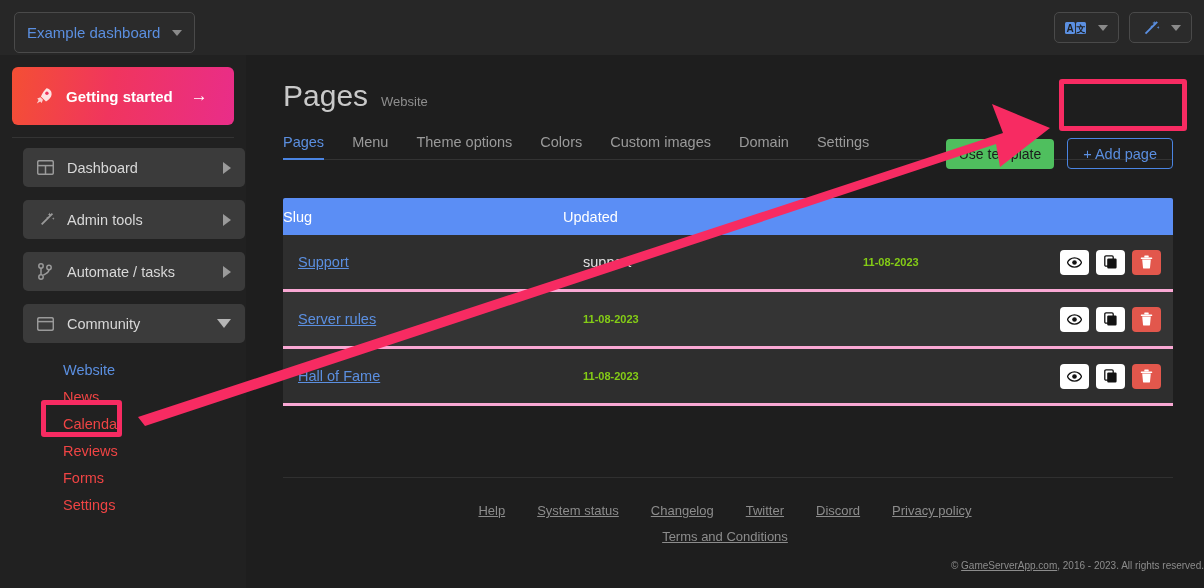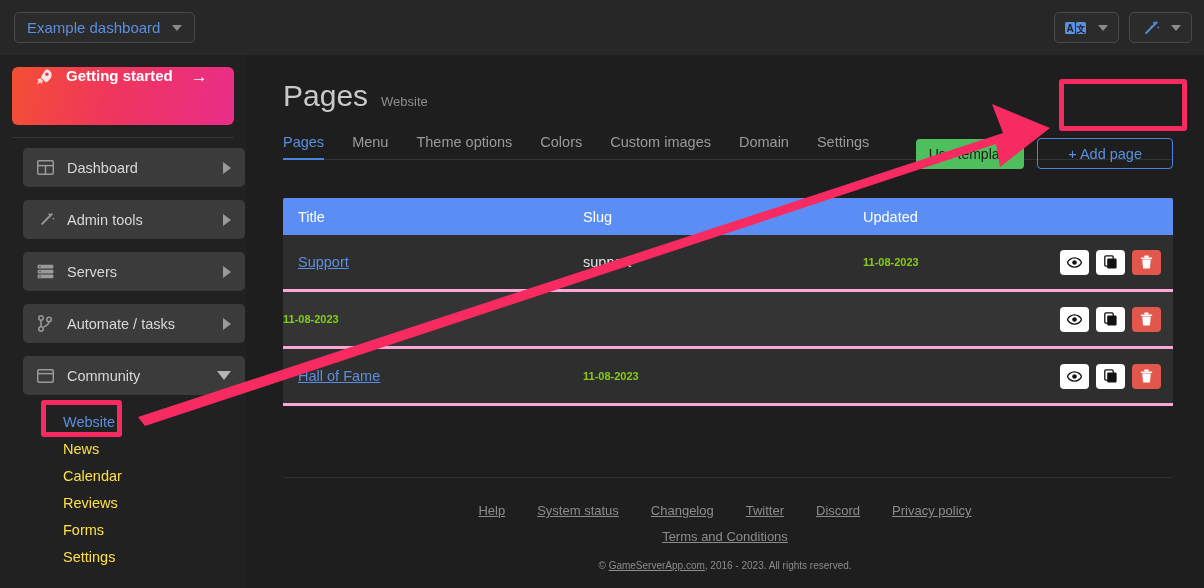--- a/index.html
+++ b/index.html
@@ -11,21 +11,21 @@
   }
   #app { position: relative; width: 1204px; height: 588px; background: #1e1e1e; }
 
   
   .topbar {
     position: absolute; left: 0; top: 0; width: 1204px; height: 55px;
     background: #272727;
   }
   .dash-select {
     position: absolute; left: 14px; top: 12px;
-    height: 31px; padding: 0 12px;
+    height: 41px; padding: 0 12px;
     border: 1px solid #4a4a4a; border-radius: 5px;
     background: #2b2b2b;
     display: flex; align-items: center; gap: 12px;
     cursor: pointer;
   }
   .dash-select .lbl { color: #5b8fe0; font-size: 15px; }
   .caret-down {
     width: 0; height: 0;
     border-left: 5px solid transparent; border-right: 5px solid transparent;
     border-top: 6px solid #8a8a8a;
@@ -40,21 +40,21 @@
 
   
   .sidebar {
     position: absolute; left: 0; top: 55px; width: 246px; height: 533px;
     background: #212121;
   }
   .getting-started {
     position: absolute; left: 12px; top: 12px; width: 222px; height: 58px;
     border-radius: 6px;
     background: linear-gradient(100deg, #f44f34 0%, #f0355e 45%, #e92d89 100%);
-    display: flex; gap: 12px; padding-left: 22px;
+    display: flex; align-items: center; gap: 12px; padding-left: 22px;
     cursor: pointer;
   }
   .getting-started .gs-label { color: #ffffff; font-size: 15px; font-weight: bold; }
   .gs-arrow { color: #fff; font-size: 17px; font-weight: bold; margin-left: 6px; }
   .sidebar-divider {
     position: absolute; left: 12px; top: 82px; width: 222px; height: 1px; background: #343434;
   }
   .nav { position: absolute; left: 23px; top: 93px; width: 222px; }
   .nav-item {
     height: 39px; margin-bottom: 13px; border-radius: 5px; background: #3b3b3b;
@@ -68,21 +68,21 @@
     border-left: 8px solid #9a9a9a;
   }
   .caret-dn {
     width: 0; height: 0;
     border-left: 7px solid transparent; border-right: 7px solid transparent;
     border-top: 9px solid #b5b5b5;
   }
   .subnav { position: absolute; left: 0; top: 0; width: 222px; }
   .subnav-item {
     height: 27px; display: flex; align-items: center; padding-left: 40px;
-    color: #fde047; font-size: 14.5px; cursor: pointer;
+    color: #ef4444; font-size: 14.5px; cursor: pointer;
   }
   .subnav-item.active { color: #5b8fe0; }
 
   
   .main { position: absolute; left: 246px; top: 55px; width: 958px; height: 533px; background: #1e1e1e; }
   .page-head { position: absolute; left: 37px; top: 24px; display: flex; align-items: baseline; gap: 13px; }
   .page-title { color: #c9c9c9; font-size: 30px; font-weight: normal; }
   .page-sub { color: #8e8e8e; font-size: 13px; }
 
   .tabs {
@@ -101,21 +101,21 @@
     height: 2px; background: #4a84e2;
   }
 
   .head-actions { position: absolute; right: 31px; top: 83px; display: flex; align-items: center; gap: 13px; }
   .btn-template {
     height: 30px; padding: 0 13px; border-radius: 4px; background: #4fbf5e; border: none;
     color: #1b1b1b; font-size: 14px; font-family: inherit; cursor: pointer;
     display: flex; align-items: center;
   }
   .btn-addpage {
-    height: 31px; padding: 0 30px; border-radius: 4px; background: transparent;
+    height: 31px; padding: 0 15px; border-radius: 4px; background: transparent;
     border: 1px solid #4a84e2; color: #5b8fe0; font-size: 14.5px;
     font-family: inherit; cursor: pointer; display: flex; align-items: center;
   }
 
   
   .table { position: absolute; left: 37px; top: 143px; width: 890px; }
   .thead {
     height: 37px; background: #5b8ef5; display: flex; align-items: center;
     border-radius: 2px 2px 0 0;
   }
@@ -139,21 +139,21 @@
   .cell-act { flex: 1; display: flex; justify-content: flex-end; gap: 7px; padding-right: 12px; }
   .abtn {
     width: 29px; height: 25px; border-radius: 4px; border: none;
     display: flex; align-items: center; justify-content: center; cursor: pointer;
   }
   .abtn.light { background: #ffffff; }
   .abtn.danger { background: #e2574c; }
 
   
   .footer-sep { position: absolute; left: 37px; top: 422px; width: 890px; height: 1px; background: #303030; }
-  .footer { position: absolute; left: 0; top: 448px; width: 958px; text-align: center; }
+  .footer { position: absolute; left: 0; top: 448px; width: 958px; text-align: right; }
   .flinks { display: flex; justify-content: center; gap: 32px; margin-bottom: 11px; }
   .flink { color: #8c8c8c; font-size: 13px; text-decoration: underline; cursor: pointer; }
   .flinks2 { display: flex; justify-content: center; margin-bottom: 16px; }
   .copy { color: #8c8c8c; font-size: 10px; }
   .copy a { color: #8c8c8c; text-decoration: underline; cursor: pointer; }
 
   
   .anno { position: absolute; pointer-events: none; }
   .anno-box { border: 5px solid #f72b62; border-radius: 3px; }
   #anno-website { left: 41px; top: 400px; width: 81px; height: 37px; }
@@ -226,34 +226,20 @@
             <path d="M14.8 2.0 L16.1 3.3 L5.3 14.1 L4.0 12.8 Z" fill="#9a9a9a"></path>
             <path d="M12.6 1.6l.5 1.35 1.35.5-1.35.5-.5 1.35-.5-1.35-1.35-.5 1.35-.5z" fill="#9a9a9a"></path>
             <path d="M16.3 6.3l.36.95.95.36-.95.36-.36.95-.36-.95-.95-.36.95-.36z" fill="#9a9a9a"></path>
             <path d="M10.2 5.6l.32.82.82.32-.82.32-.32.82-.32-.82-.82-.32.82-.32z" fill="#9a9a9a"></path>
           </svg>
         </span>
         <span class="nm">Admin tools</span>
         <span class="caret-right"></span>
       </div>
 
-      <div class="nav-item">
-        <span class="ic">
-          <svg width="17" height="15" viewBox="0 0 17 15">
-            <rect x="0.6" y="0.8" width="15.8" height="3.7" rx="1" fill="#9a9a9a"></rect>
-            <rect x="0.6" y="5.7" width="15.8" height="3.7" rx="1" fill="#9a9a9a"></rect>
-            <rect x="0.6" y="10.6" width="15.8" height="3.7" rx="1" fill="#9a9a9a"></rect>
-            <circle cx="3" cy="2.65" r="0.7" fill="#3b3b3b"></circle>
-            <circle cx="3" cy="7.55" r="0.7" fill="#3b3b3b"></circle>
-            <circle cx="3" cy="12.45" r="0.7" fill="#3b3b3b"></circle>
-          </svg>
-        </span>
-        <span class="nm">Servers</span>
-        <span class="caret-right"></span>
-      </div>
 
       <div class="nav-item">
         <span class="ic">
           <svg width="16" height="17" viewBox="0 0 16 17">
             <circle cx="4" cy="3" r="2.2" fill="none" stroke="#9a9a9a" stroke-width="1.5"></circle>
             <circle cx="4" cy="14" r="2.2" fill="none" stroke="#9a9a9a" stroke-width="1.5"></circle>
             <circle cx="12" cy="4.5" r="2.2" fill="none" stroke="#9a9a9a" stroke-width="1.5"></circle>
             <line x1="4" y1="5.2" x2="4" y2="11.8" stroke="#9a9a9a" stroke-width="1.5"></line>
             <path d="M12 6.7c0 3.2-3.2 3.6-5.6 5.4" fill="none" stroke="#9a9a9a" stroke-width="1.5"></path>
           </svg>
@@ -315,21 +301,20 @@
       <div class="tab">Settings</div>
     </div>
 
     <div class="head-actions">
       <button class="btn-template">Use template</button>
       <button class="btn-addpage">+ Add page</button>
     </div>
 
     <div class="table">
       <div class="thead">
-        <div class="th col-title">Title</div>
         <div class="th col-slug">Slug</div>
         <div class="th col-upd">Updated</div>
         <div class="th col-act"></div>
       </div>
 
       <div class="trow odd">
         <div class="cell-title">
           <a>Support</a>
         </div>
         <div class="cell-slug">support</div>
@@ -351,20 +336,23 @@
             <svg width="13" height="14" viewBox="0 0 13 14">
               <rect x="4.3" y="0.6" width="4.4" height="1.8" rx="0.5" fill="#ffffff"></rect>
               <rect x="0.8" y="2.4" width="11.4" height="1.7" rx="0.6" fill="#ffffff"></rect>
               <path d="M2.2 4.6h8.6l-.8 8.1a1 1 0 0 1-1 .9H4a1 1 0 0 1-1-.9z" fill="#ffffff"></path>
             </svg>
           </button>
         </div>
       </div>
 
       <div class="trow even">
+        <div class="cell-title">
+          <a>Server rules</a>
+        </div>
         <div class="cell-upd">11-08-2023</div>
         <div class="cell-act">
           <button class="abtn light">
             <svg width="15" height="11" viewBox="0 0 15 11">
               <path d="M7.5 0.8C3.9 0.8 1.2 3.4 0.5 5.5c.7 2.1 3.4 4.7 7 4.7s6.3-2.6 7-4.7C13.8 3.4 11.1.8 7.5.8z" fill="none" stroke="#121212" stroke-width="1.3"></path>
               <circle cx="7.5" cy="5.5" r="2.3" fill="#121212"></circle>
             </svg>
           </button>
           <button class="abtn light">
             <svg width="14" height="14" viewBox="0 0 14 14">

